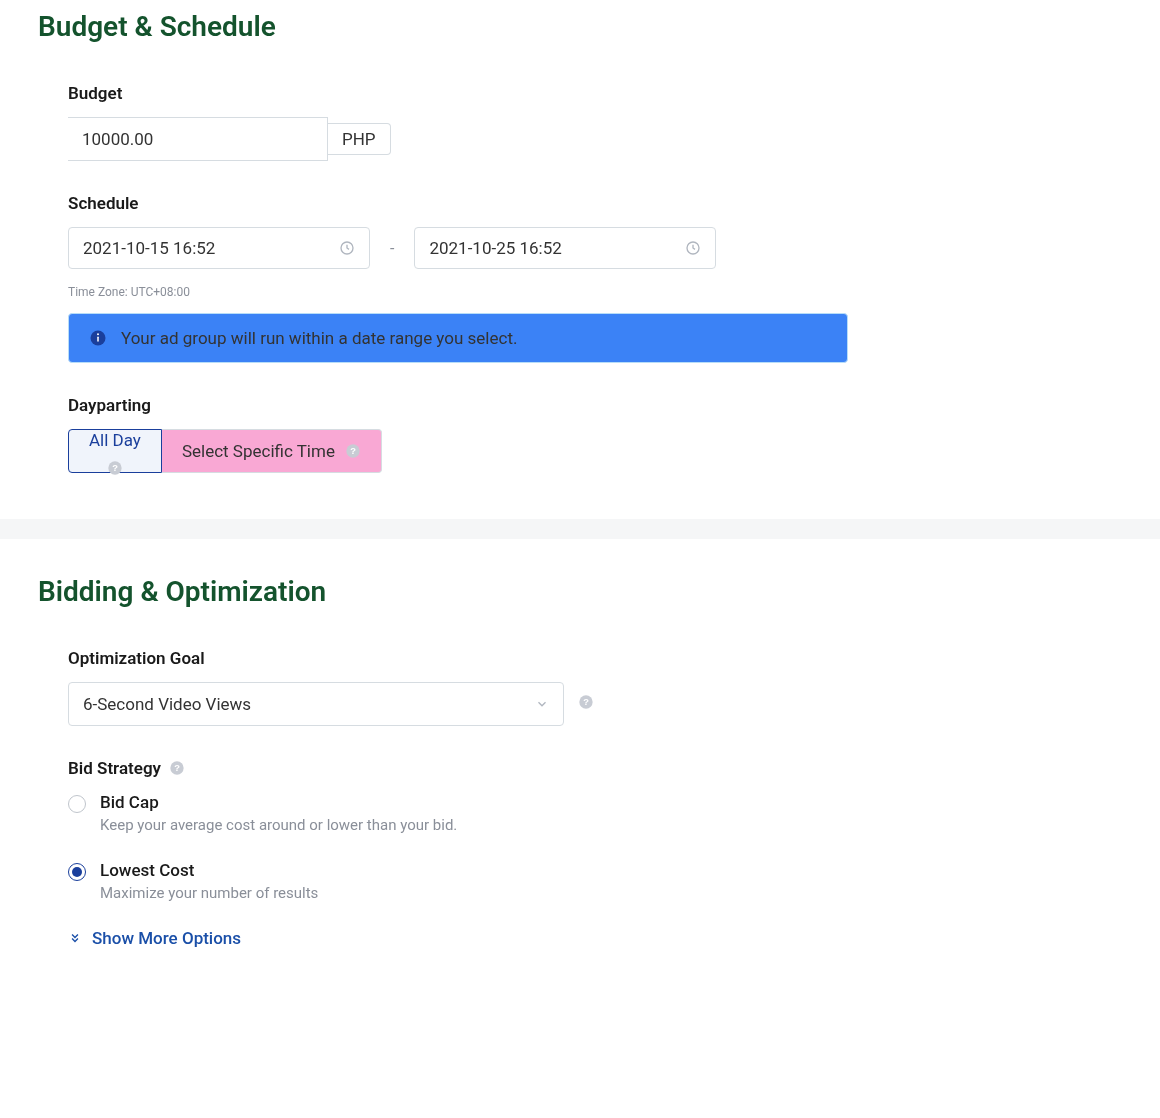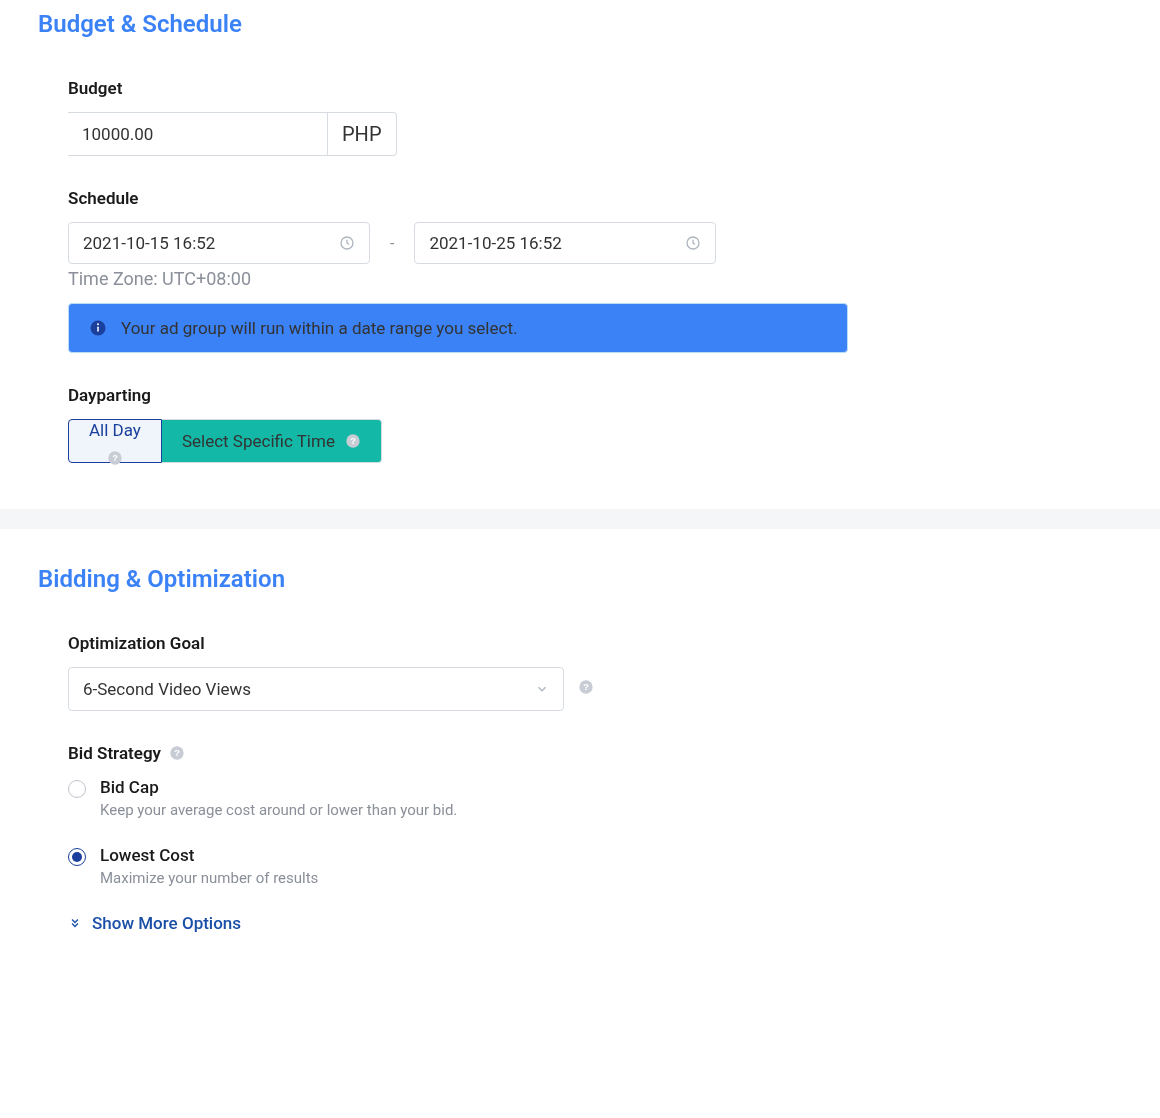--- a/index.html
+++ b/index.html
@@ -11,23 +11,23 @@
       font-family: -apple-system, BlinkMacSystemFont, "Segoe UI", Roboto, Helvetica, Arial, sans-serif;
       background: #ffffff;
       color: #1a1a1a;
       width: 1160px;
     }
     .section {
       padding: 10px 38px 36px 38px;
       background: #ffffff;
     }
     .section-title {
-      font-size: 24px;
+      font-size: 28px;
       font-weight: 600;
-      color: #3b82f6;
+      color: #14532d;
       margin-bottom: 40px;
     }
     .field-group {
       margin-left: 30px;
       margin-bottom: 32px;
     }
     .field-label {
       font-size: 17px;
       font-weight: 600;
       color: #1a1a1a;
@@ -69,23 +69,23 @@
     .budget-amount-input {
       width: 260px;
       border-left: none;
     }
     .currency-box {
       display: flex;
       align-items: center;
       justify-content: center;
       border: 1px solid #d6dce1;
       border-left: none;
-      height: 44px;
+      height: 32px;
       padding: 0 14px;
-      font-size: 20px;
+      font-size: 17px;
       color: #333;
       background: #ffffff;
       border-radius: 0 4px 4px 0;
     }
     .date-input-wrap {
       display: flex;
       align-items: center;
       justify-content: space-between;
       border: 1px solid #d6dce1;
       border-radius: 4px;
@@ -97,23 +97,23 @@
     }
     .date-text {
       font-size: 17px;
       color: #333;
     }
     .date-dash {
       margin: 0 20px;
       color: #8a8f99;
     }
     .timezone-text {
-      font-size: 18px;
+      font-size: 12px;
       color: #8a8f99;
-      margin-top: 4px;
+      margin-top: 16px;
       margin-bottom: 14px;
     }
     .info-banner {
       display: flex;
       align-items: center;
       gap: 14px;
       background: #3b82f6;
       border: 1px solid #b7ddf8;
       border-radius: 4px;
       padding: 14px 20px;
@@ -124,21 +124,21 @@
       color: #333;
     }
     .toggle-group {
       display: flex;
     }
     .toggle-btn {
       display: flex;
       align-items: center;
       gap: 10px;
       border: 1px solid #d6dce1;
-      background: #14b8a6;
+      background: #f9a8d4;
       height: 44px;
       padding: 0 20px;
       font-size: 17px;
       color: #333;
       cursor: pointer;
       font-family: inherit;
     }
     .toggle-btn.selected {
       border-color: #1a3f9c;
       background: #f0f4fb;

